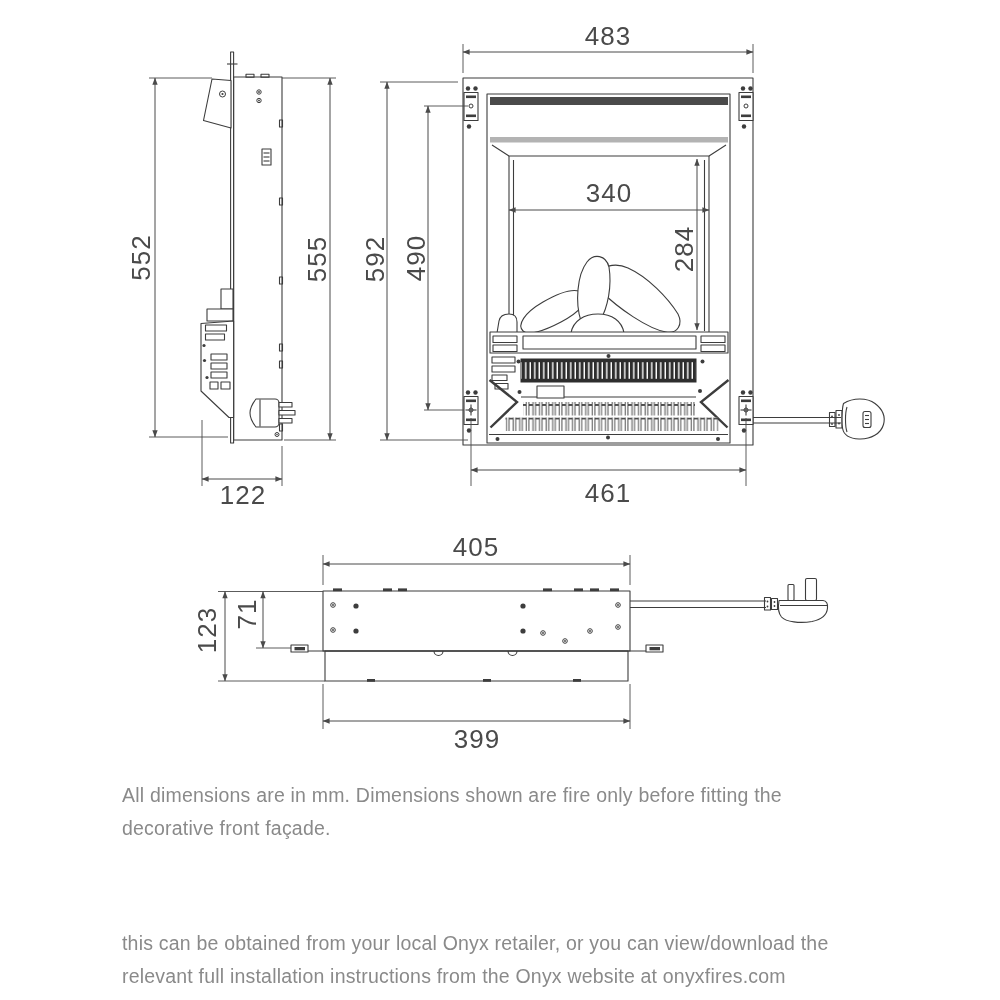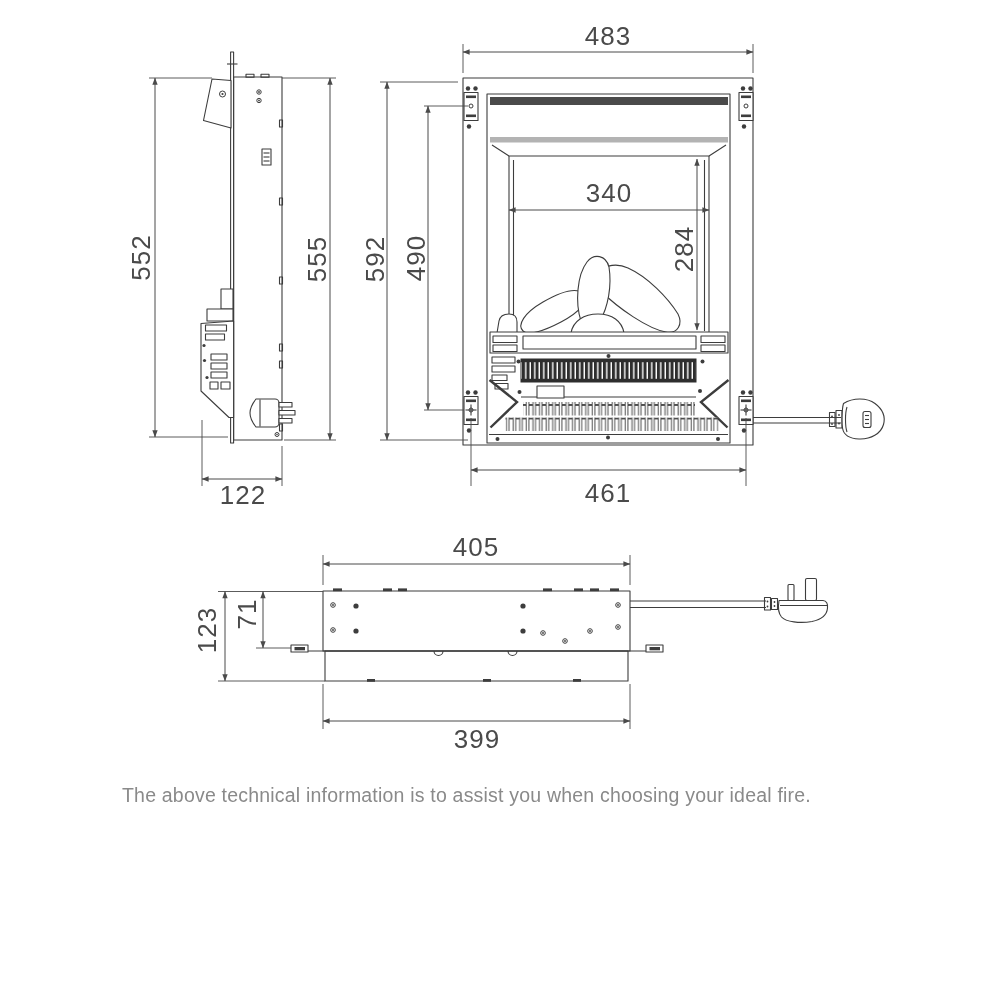--- a/index.html
+++ b/index.html
@@ -283,18 +283,23 @@
       <line x1="323" y1="684" x2="323" y2="729" class="ext"></line>
       <line x1="630" y1="684" x2="630" y2="729" class="ext"></line>
       <line x1="323" y1="721" x2="630" y2="721" class="dim"></line>
       <text class="dimtxt" text-anchor="middle" x="477" y="748">399</text>
     </g>
   </g>
 </svg>
 
 <div class="notes">
   <p>
-    <span>The above technical information is to assist you when choosing your ideal fire.</span><br>
+    <span>All dimensions are in mm. Dimensions shown are fire only before fitting the</span><br>
+    <span>decorative front façade.</span>
+  </p>
+  <p>
     <br>
     <br>
+    <span>this can be obtained from your local Onyx retailer, or you can view/download the</span><br>
+    <span>relevant full installation instructions from the Onyx website at onyxfires.com</span>
   </p>
 </div>
 </div>
 
 </body></html>

